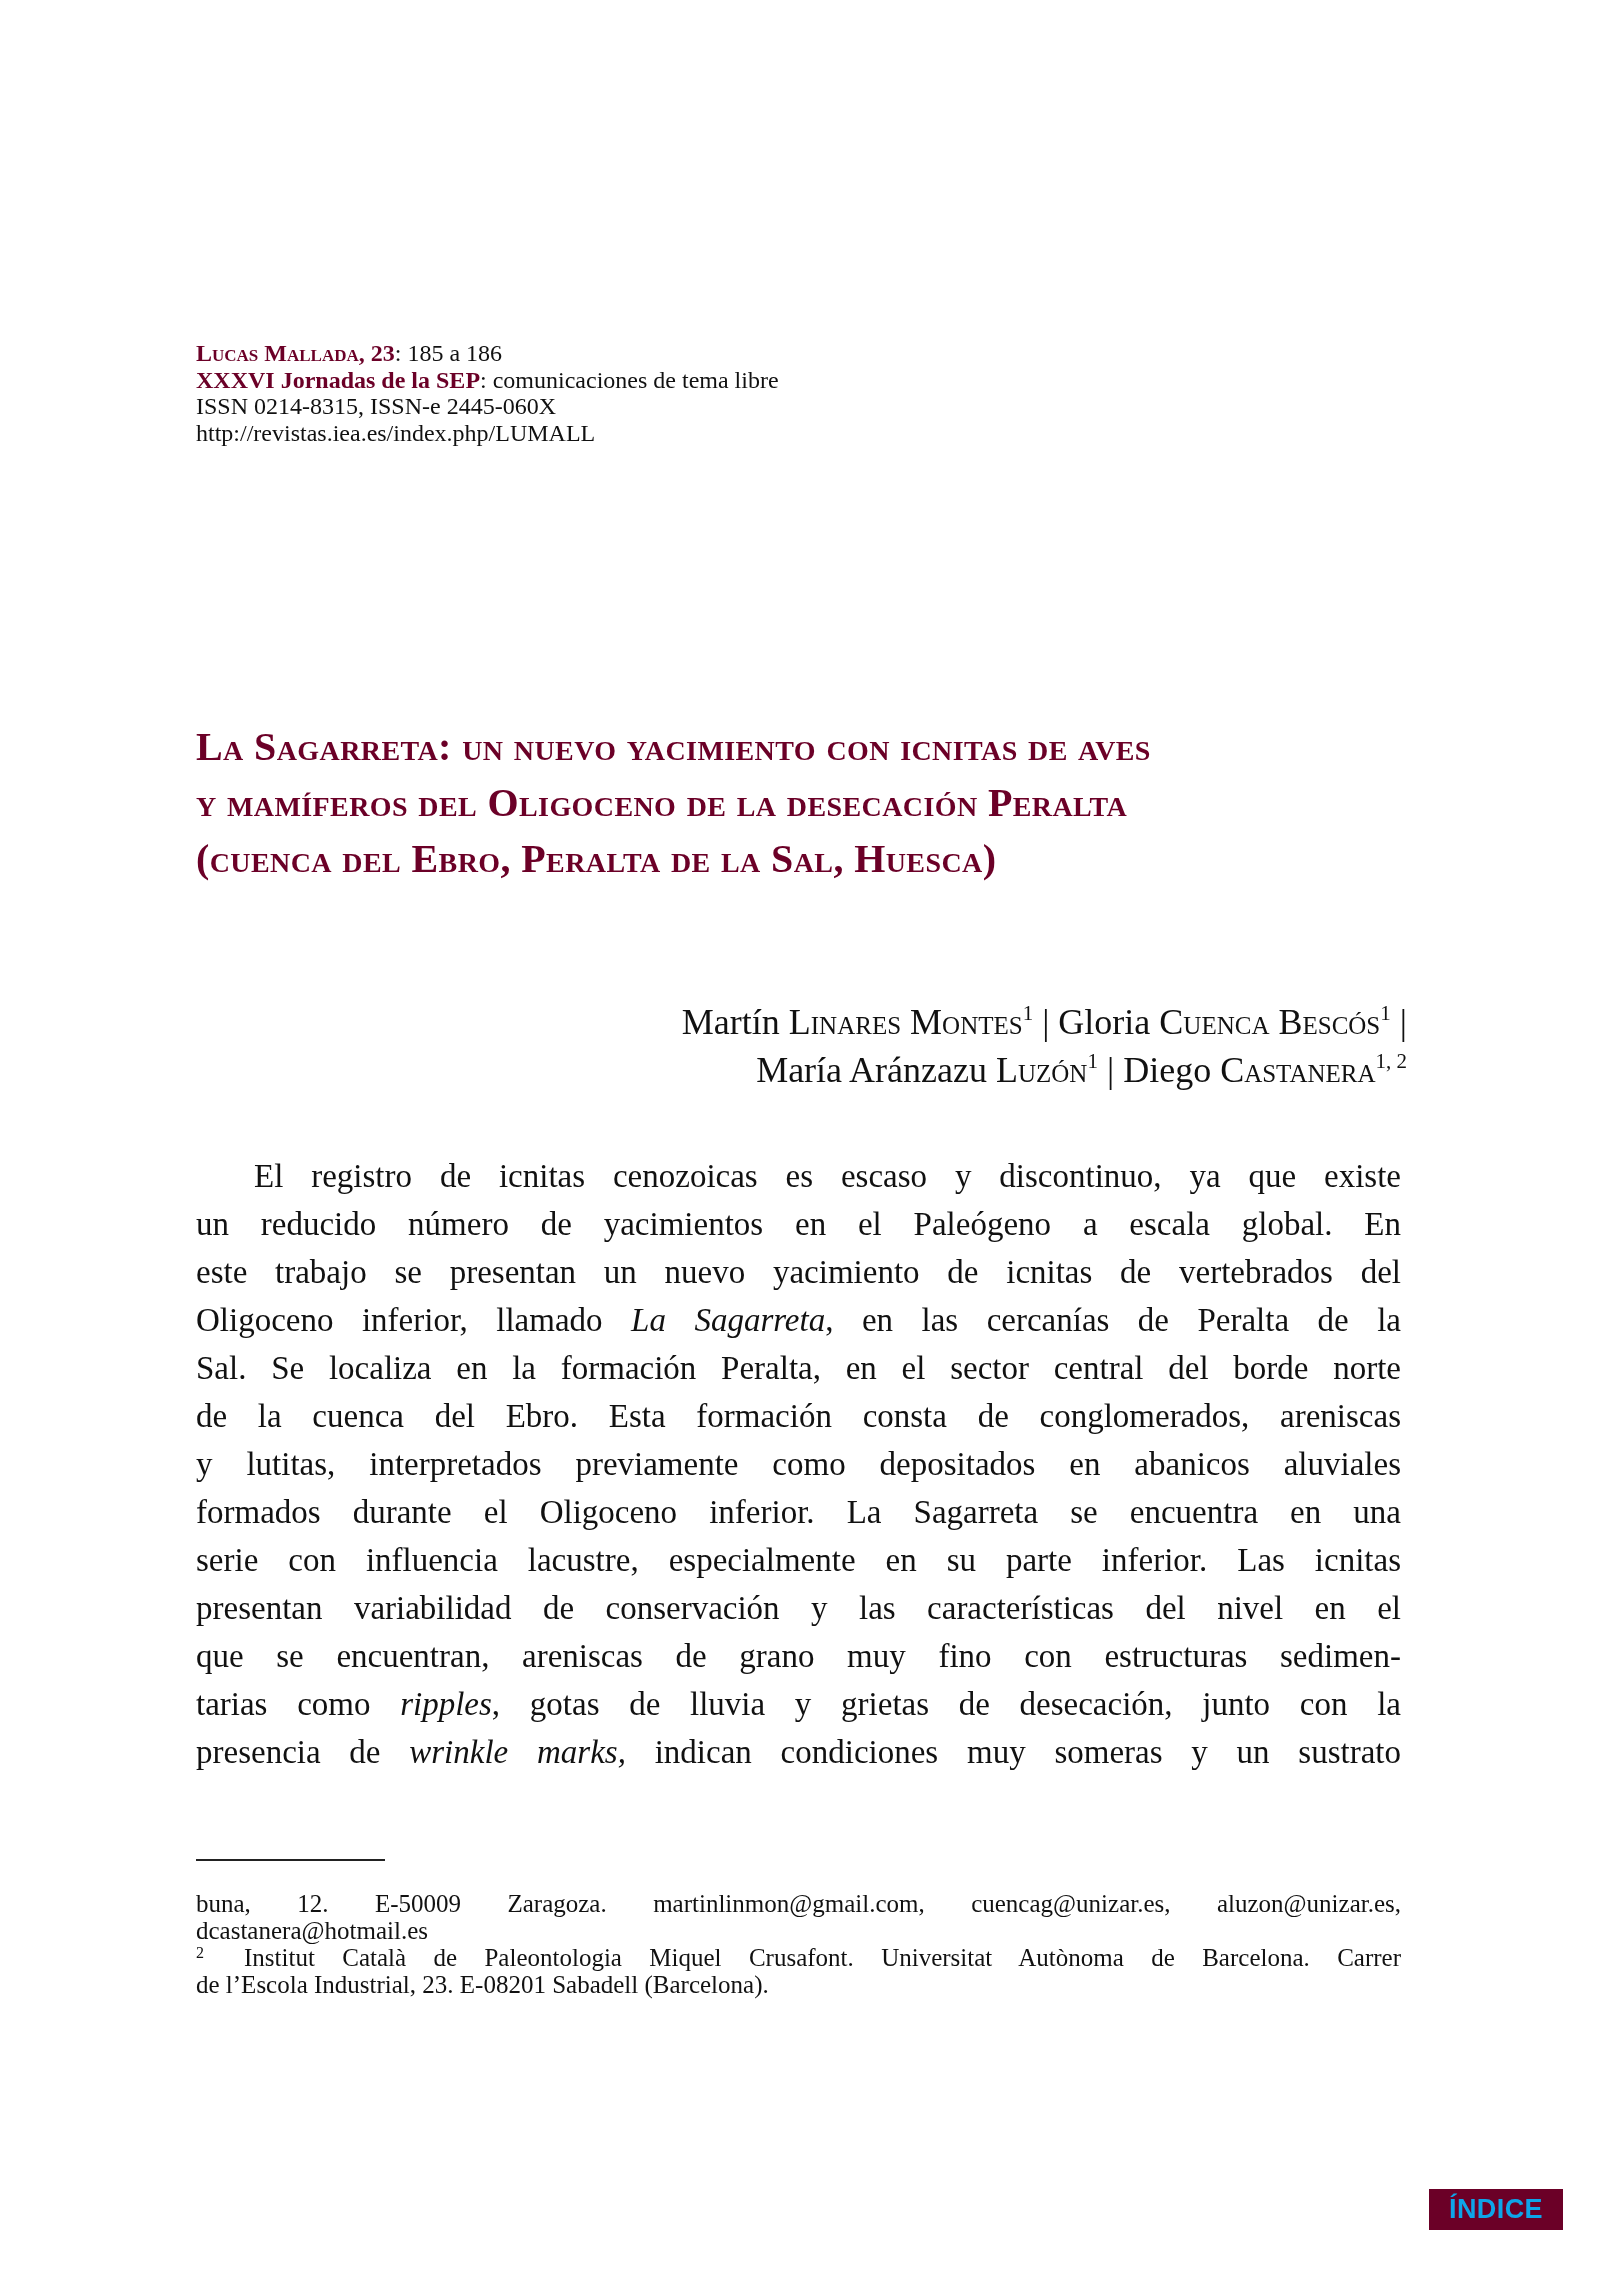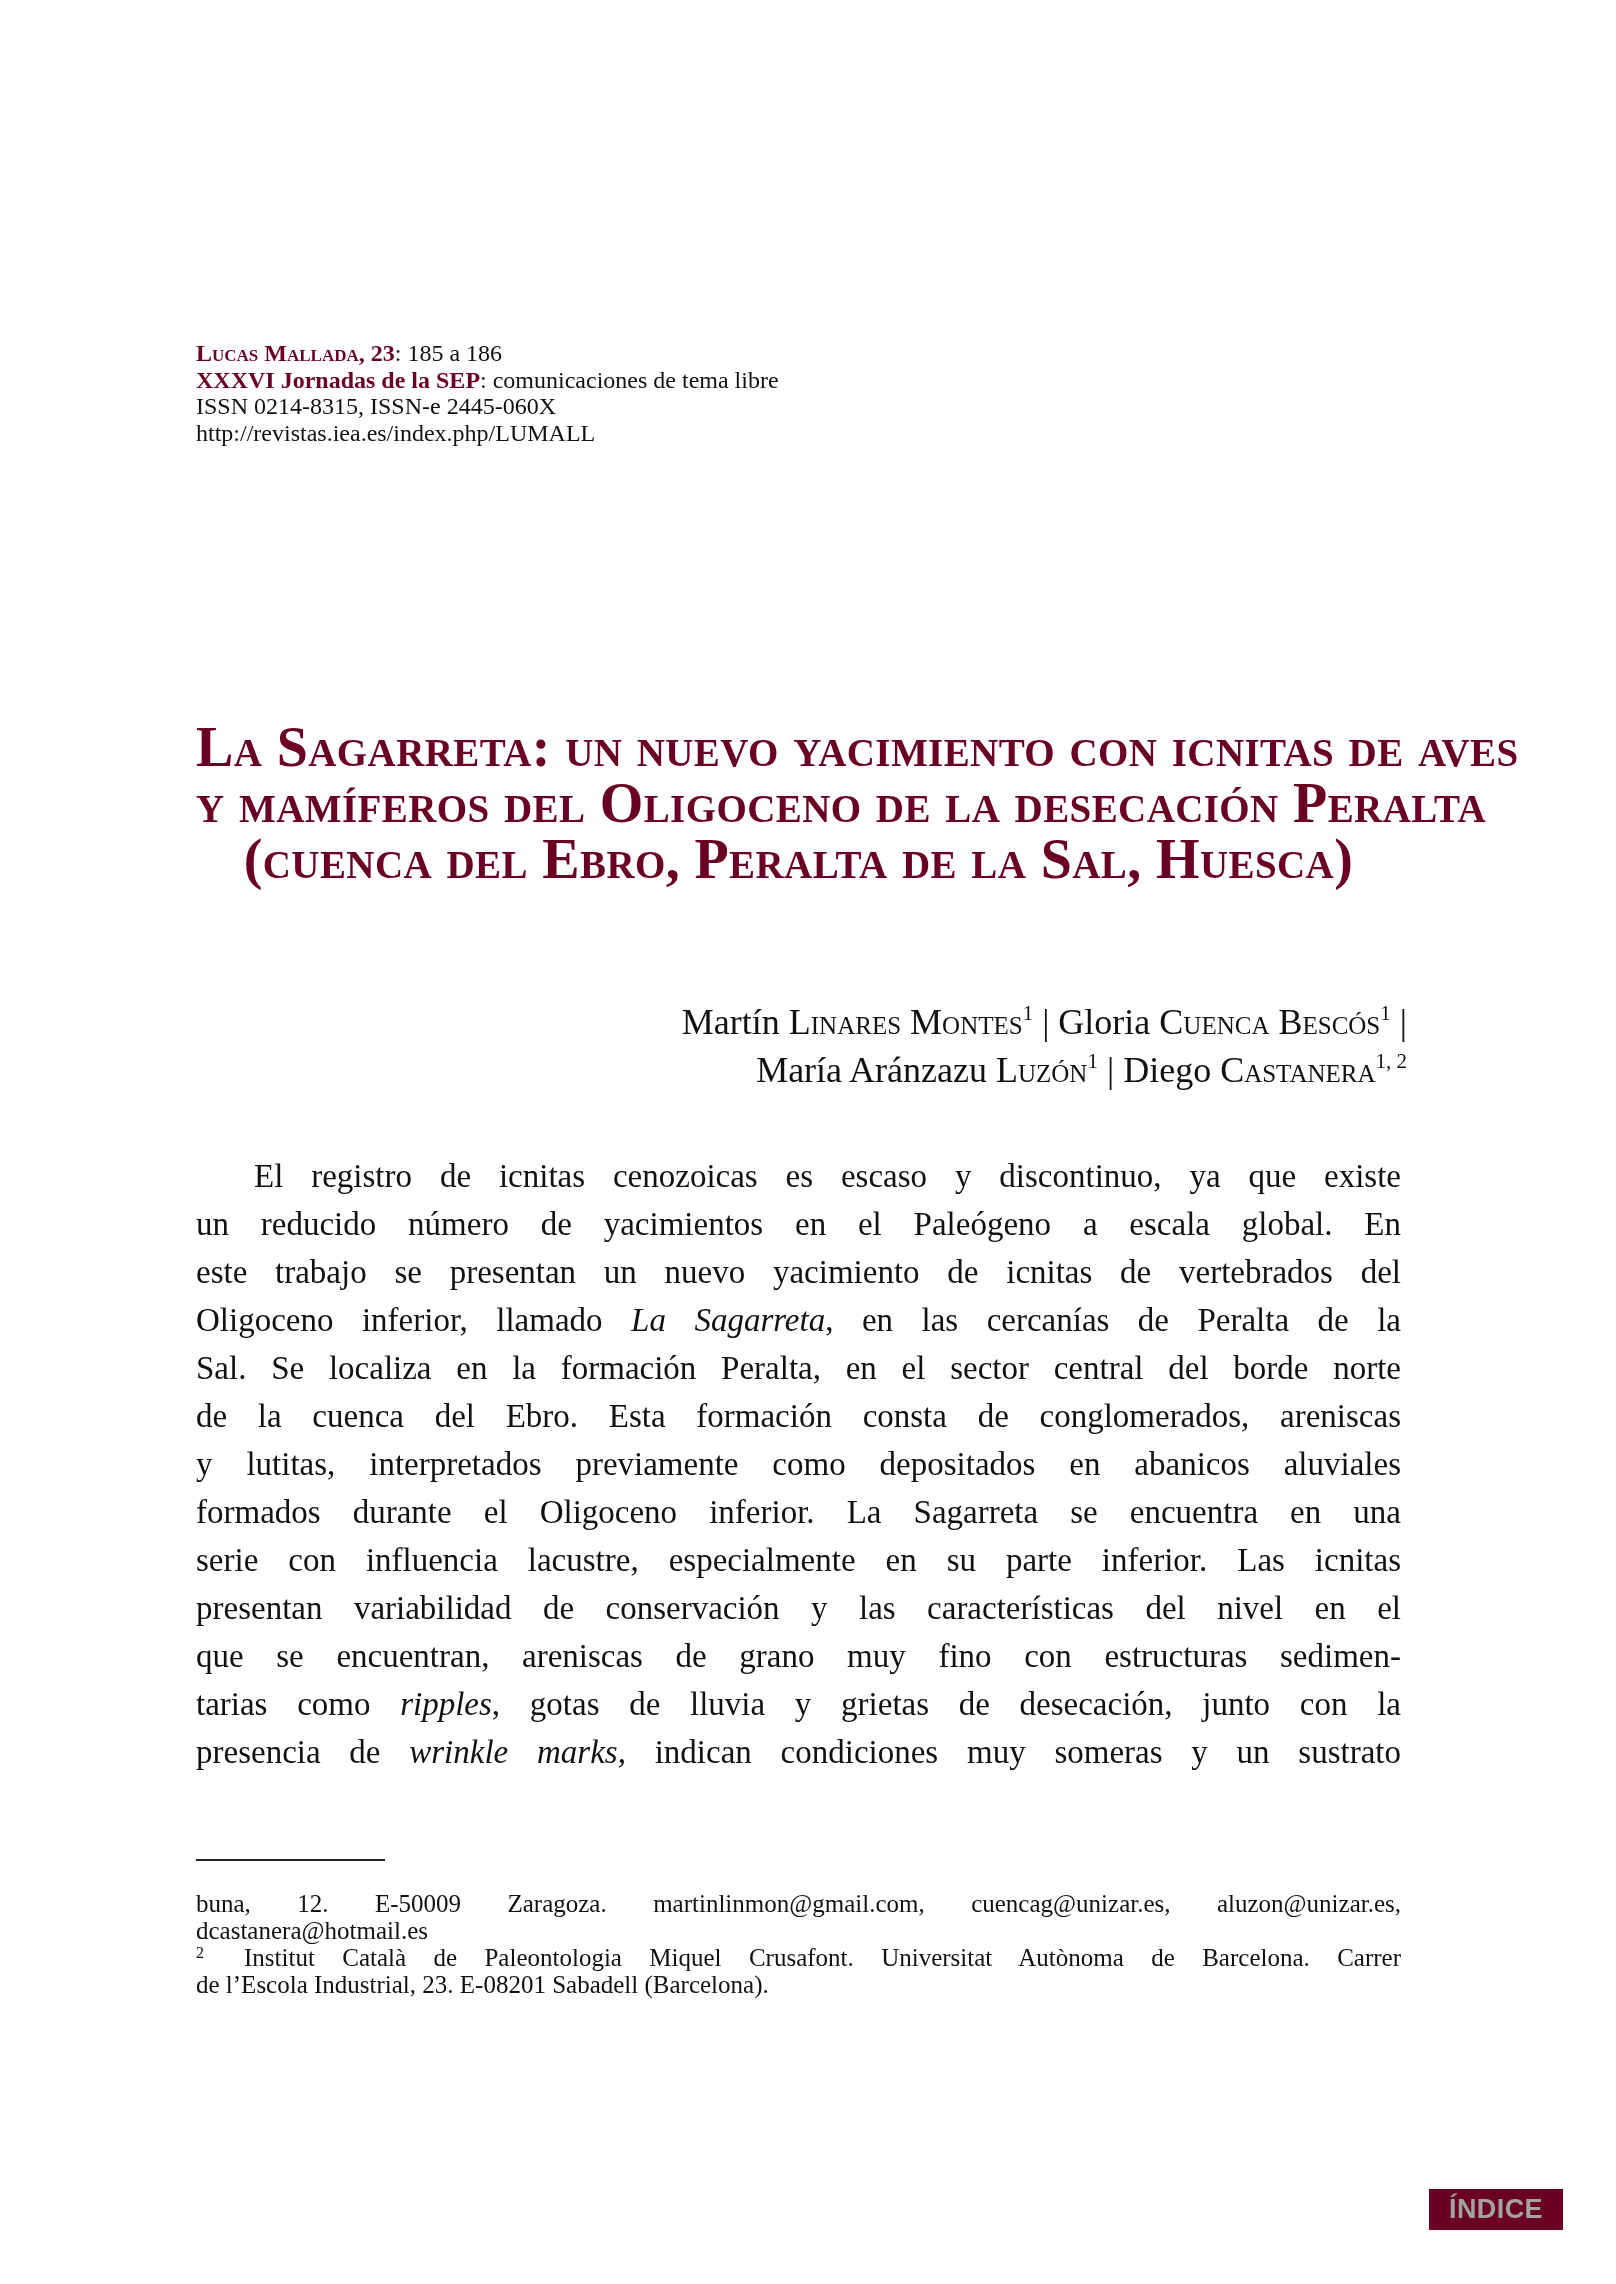--- a/index.html
+++ b/index.html
@@ -2,40 +2,40 @@
 <html style="font-size:13px"><head>
 <meta charset="utf-8">
 <style>
   html, body { margin: 0; padding: 0; background: #ffffff; }
   body { width: 1617px; height: 2284px; position: relative; overflow: hidden;
          font-family: "Liberation Serif", "DejaVu Serif", serif; color: #111111; }
   .maroon { color: #6b0027; }
   #header { position: absolute; left: 196px; top: 332px; font-size: 24px; line-height: 26.6px; margin-top: 8px; }
   #header .bold { font-weight: bold; }
   #header .sc { font-variant: small-caps; font-weight: bold; }
-  #title { position: absolute; left: 196px; top: 719px; width: 1205px; text-align: center;
-           font-size: 56px; line-height: 56px; font-weight: bold; font-variant: small-caps;
+  #title { position: absolute; left: 196px; top: 719px; width: 1205px; 
+           font-size: 40px; line-height: 56px; font-weight: bold; font-variant: small-caps;
            letter-spacing: 0.4px; }
   #title .line { display: block; white-space: nowrap; }
   #authors { position: absolute; left: 196px; top: 970px; width: 1211px; text-align: right;
              font-size: 36px; line-height: 48px; margin-top: 28px; }
   #authors .line { display: block; white-space: nowrap; }
   #authors .sc { font-variant: small-caps; }
   #authors sup { font-size: 21px; vertical-align: 14.5px; line-height: 0; }
   #body-text { position: absolute; left: 196px; top: 1152px; width: 1205px;
                font-size: 33px; line-height: 48px; text-align: justify; }
   #body-text .line { display: block; text-align: justify; text-align-last: justify; white-space: nowrap; height: 48px; }
   #body-text .line.first { text-indent: 58px; }
   #footnote-rule { position: absolute; left: 196px; top: 1859px; width: 189px; height: 1.6px; background: #222; }
   #footnotes { position: absolute; left: 196px; top: 1890px; width: 1205px; font-size: 25px; line-height: 27px; }
   .fn-line { display: block; white-space: nowrap; text-align: justify; text-align-last: justify; height: 27px; }
   .fn-line.last { text-align-last: left; }
   .fn-mark { font-size: 16px; vertical-align: 8px; line-height: 0; display: inline-block; width: 48px; }
   #indice-button { position: absolute; left: 1429px; top: 2189px; width: 134px; height: 41px;
-                   background: #6b0027; color: #a3a3a3; font-family: "Liberation Sans", "DejaVu Sans", sans-serif;
+                   background: #6b0027; color: #0ea5e9; font-family: "Liberation Sans", "DejaVu Sans", sans-serif;
                    font-weight: bold; font-size: 27px; line-height: 41px; text-align: center; letter-spacing: 0.4px; cursor: pointer; }
   em { font-style: italic; }
 </style>
 </head>
 <body>
 
 <div id="header">
   <div><span class="maroon sc">Lucas Mallada, 23</span><span>: 185 a 186</span></div>
   <div><span class="maroon bold">XXXVI Jornadas de la SEP</span><span>: comunicaciones de tema libre</span></div>
   <div>ISSN 0214-8315, ISSN-e 2445-060X</div>

